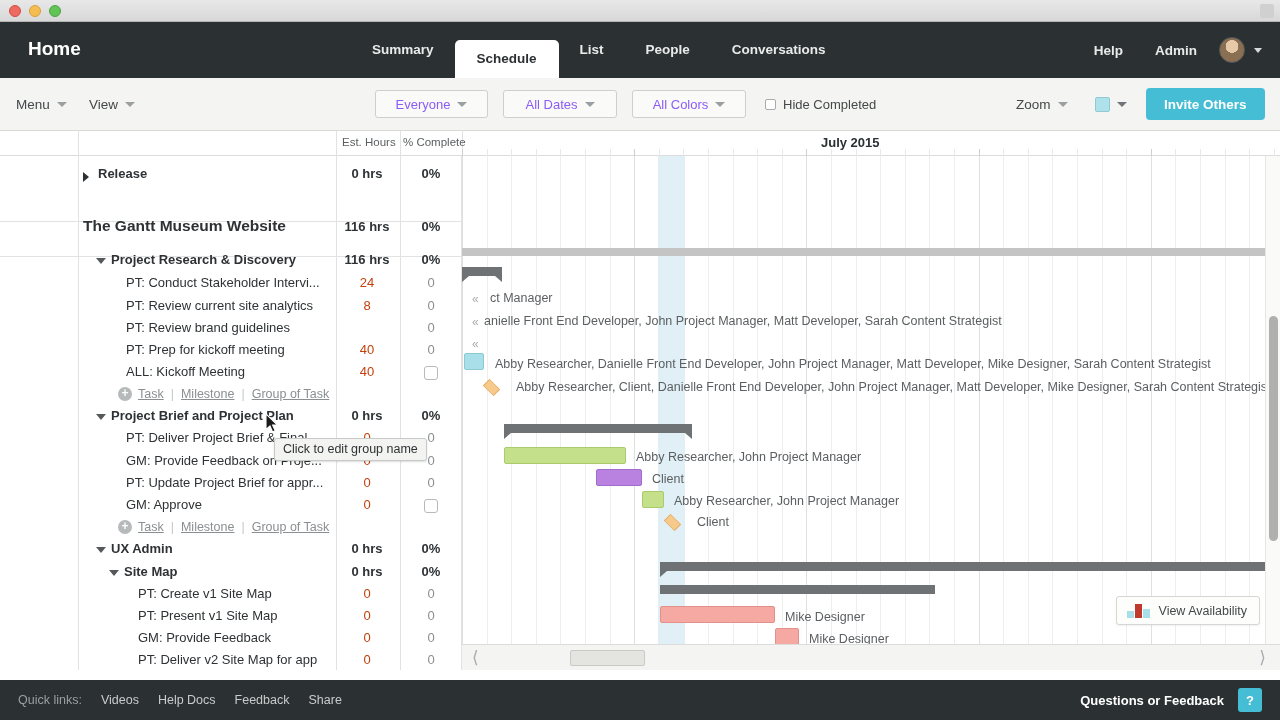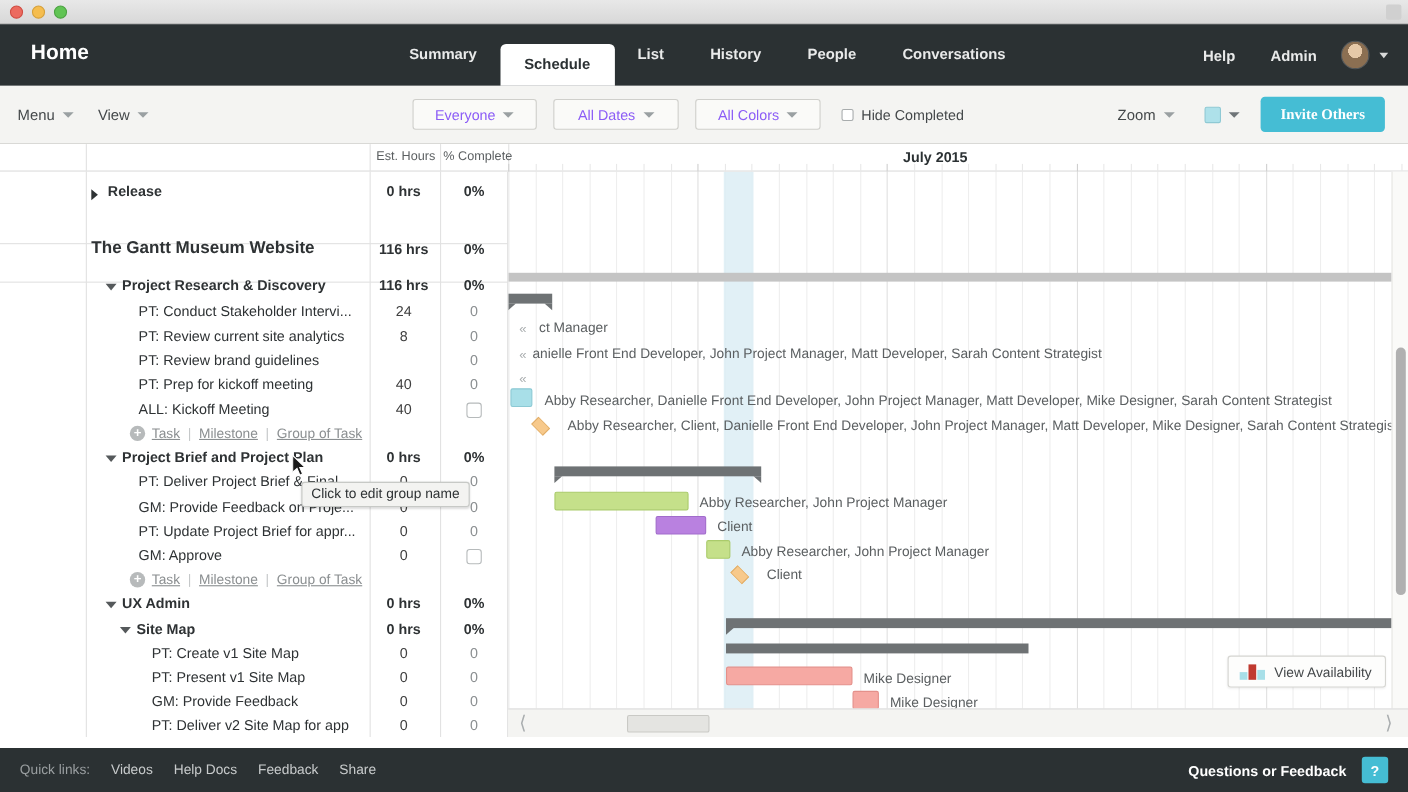--- a/index.html
+++ b/index.html
@@ -70,21 +70,21 @@
     display:flex; align-items:center; justify-content:center; padding:0 14px;
     font-size:13px; color:#8b5cf6; position:absolute; cursor:pointer;
   }
   #hidecomp { position:absolute; display:flex; align-items:center; font-size:13px; color:#44484a; cursor:pointer;}
   .chk { width:11px;height:11px;border:1px solid #a8acad;border-radius:2px;background:#fff;margin-right:7px;}
   #zoomgrp { position:absolute; display:flex; align-items:center; font-size:13.5px; color:#44484a; cursor:pointer;}
   .colorbox { width:15px;height:15px;background:#aee1ea;border:1px solid #8fc9d4;border-radius:2px; }
   #invite {
     position:absolute; height:30px; background:#45bdd4; color:#fff; border-radius:4px;
     font-size:13.5px; font-weight:bold; display:flex;align-items:center;justify-content:center;
-    padding:16px 18px; cursor:pointer;font-family:Liberation Serif, serif;
+    padding:16px 18px; cursor:pointer;
   }
 
   
   #main { position:relative; width:1280px; height:539px; background:#fff; overflow:hidden; }
 
   #colhdr {
     position:absolute; left:0; top:0; width:1280px; height:25px;
     background:#fff; border-bottom:1px solid #dcdcdc; z-index:6;
   }
   #colhdr .ch { position:absolute; font-size:11.5px; color:#5b5f61; top:5px; }
@@ -96,21 +96,21 @@
 
   .row { position:absolute; left:0; width:462px; height:22px; }
   .rname { position:absolute; font-size:13px; color:#2e3234; white-space:nowrap; top:2px;}
   .rname.bold { font-weight:bold; }
   .rname.big { font-weight:bold; font-size:15.5px; top:0px;}
   .rhrs { position:absolute; left:336px; width:62px; text-align:center; font-size:13px; color:#2e3234; top:2px;}
   .rhrs.bold{font-weight:bold;}
   .rpct { position:absolute; left:400px; width:62px; text-align:center; font-size:13px; color:#2e3234; top:2px;}
   .rpct.bold{font-weight:bold;}
   .rpct.gray{color:#8b8f91;}
-  .rhrs.gray{color:#404040;}
+  .rhrs.gray{color:#c2410c;}
   .tri { position:absolute; width:0;height:0; top:8px; }
   .tri.down { border-left:5px solid transparent;border-right:5px solid transparent;border-top:6px solid #55595b;}
   .tri.right { border-top:5px solid transparent;border-bottom:5px solid transparent;border-left:6px solid #2e3234;}
   .cbox { position:absolute; left:424px; top:4px; width:14px;height:14px;border:1.5px solid #b6babb;border-radius:3px;background:#fff;}
 
   .addrow { position:absolute; display:flex; align-items:center; font-size:12.5px; color:#8b8f91; top:3px;}
   .plus { width:14px;height:14px;border-radius:50%;background:#b7babb;color:#fff;
     font-size:12px;line-height:13px;text-align:center;margin-right:6px;font-weight:bold;}
   .addrow a { color:#8b8f91; text-decoration:underline; margin:0 0px; }
   .sep { color:#c5c8c9; margin:0 7px; }
@@ -193,21 +193,20 @@
     <div class="tb-btn"></div>
   </div>
 </div>
 
 <div id="topnav">
   <div id="brand">Home</div>
   <div id="tabs">
     <div class="tab">Summary</div>
     <div class="tab active">Schedule</div>
     <div class="tab">List</div>
-    <div class="tab">History</div>
     <div class="tab">People</div>
     <div class="tab">Conversations</div>
   </div>
   <div id="navright">
     <div class="nv">Help</div>
     <div class="nv">Admin</div>
     <div class="avatar"></div>
     <div class="caret-w"></div>
   </div>
 </div>

